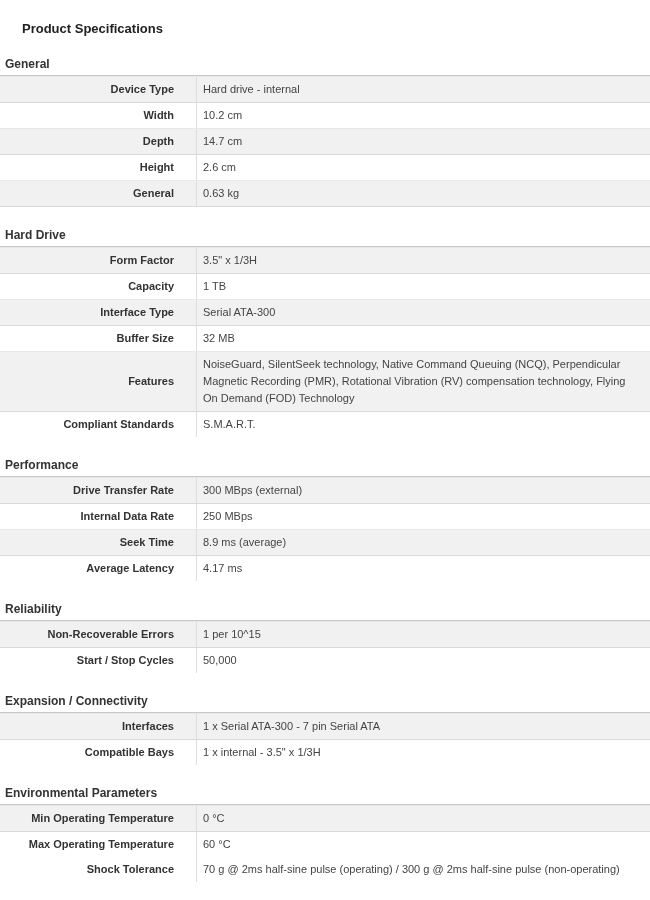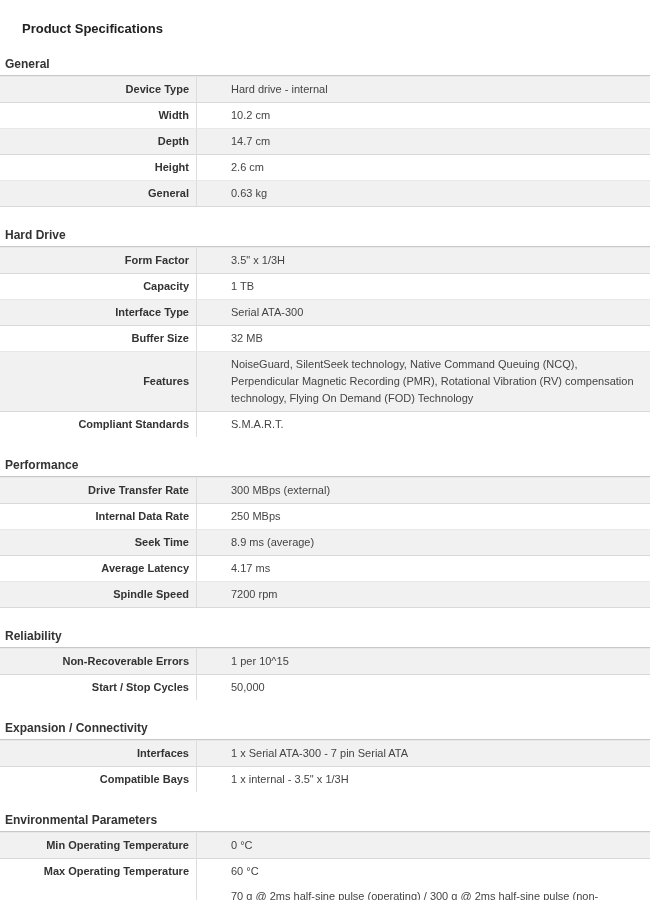--- a/index.html
+++ b/index.html
@@ -43,32 +43,31 @@
   }
   .label {
     width: 197px;
     flex: 0 0 197px;
     display: flex;
     align-items: center;
     justify-content: flex-end;
     text-align: right;
     font-weight: bold;
     color: #333;
-    padding: 3px 7px 3px 4px;
+    padding: 3px 22px 3px 4px;
     border-right: 1px solid #dddddd;
     line-height: 17px;
   }
   .value {
     flex: 1 1 auto;
     display: flex;
     align-items: center;
     color: #444;
     padding: 4px 16px 4px 6px;
     line-height: 17px;
-    margin-left: 28px;
   }
 </style>
 </head>
 <body>
 
 <div class="container">
   <h1 class="page-title">Product Specifications</h1>
   <div id="sections">
   <section class="spec-section">
     <h2 class="section-title">General</h2>
@@ -151,24 +150,20 @@
   <div class="row alt">
     <div class="label">Seek Time</div>
     <div class="value">8.9 ms (average)</div>
   </div>
 
   <div class="row">
     <div class="label">Average Latency</div>
     <div class="value">4.17 ms</div>
   </div>
 
-  <div class="row alt">
-    <div class="label">Spindle Speed</div>
-    <div class="value">7200 rpm</div>
-  </div>
 </div>
   </section>
 
   <section class="spec-section">
     <h2 class="section-title">Reliability</h2>
     <div class="rows">
   <div class="row alt">
     <div class="label">Non-Recoverable Errors</div>
     <div class="value">1 per 10^15</div>
   </div>

